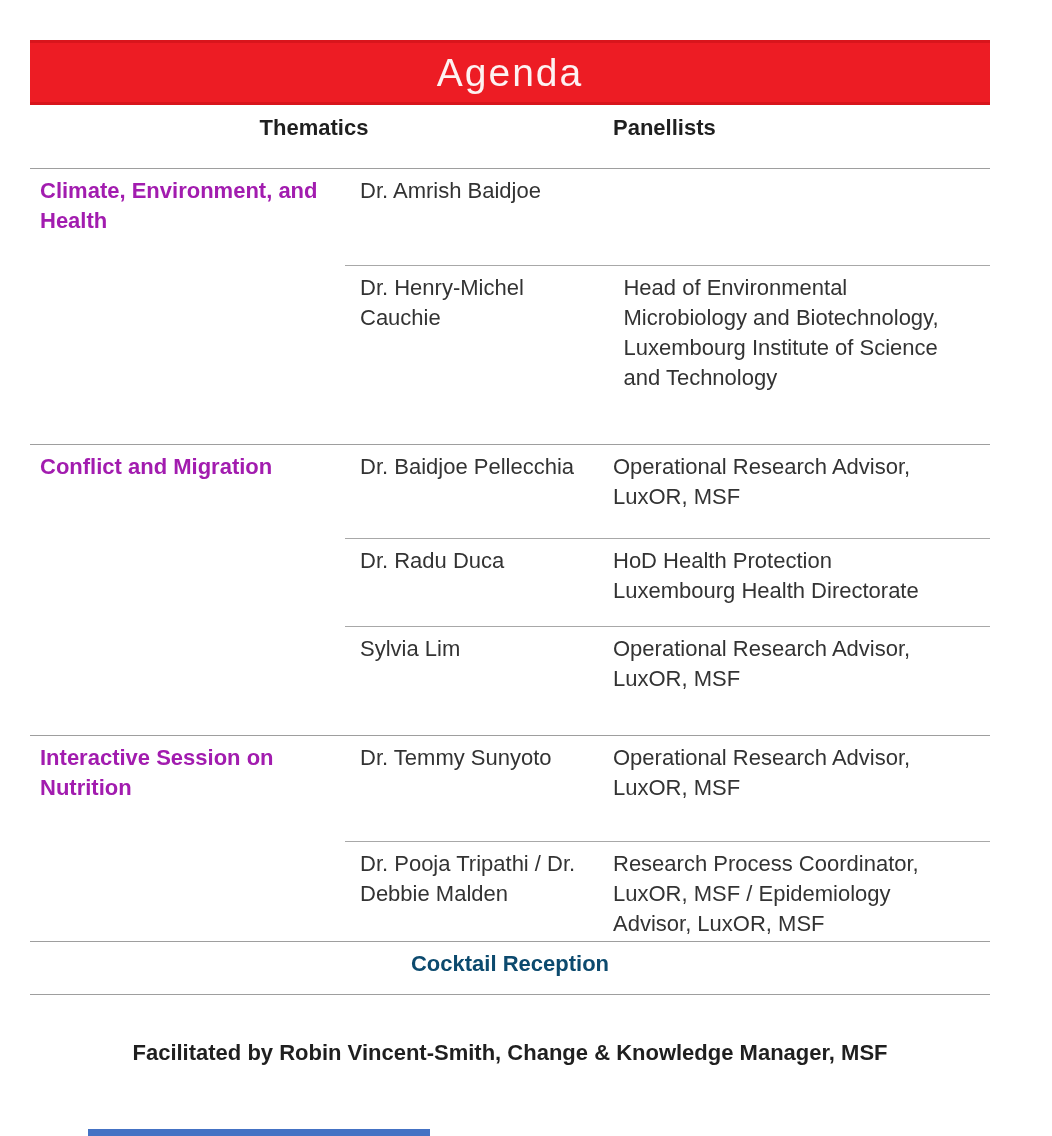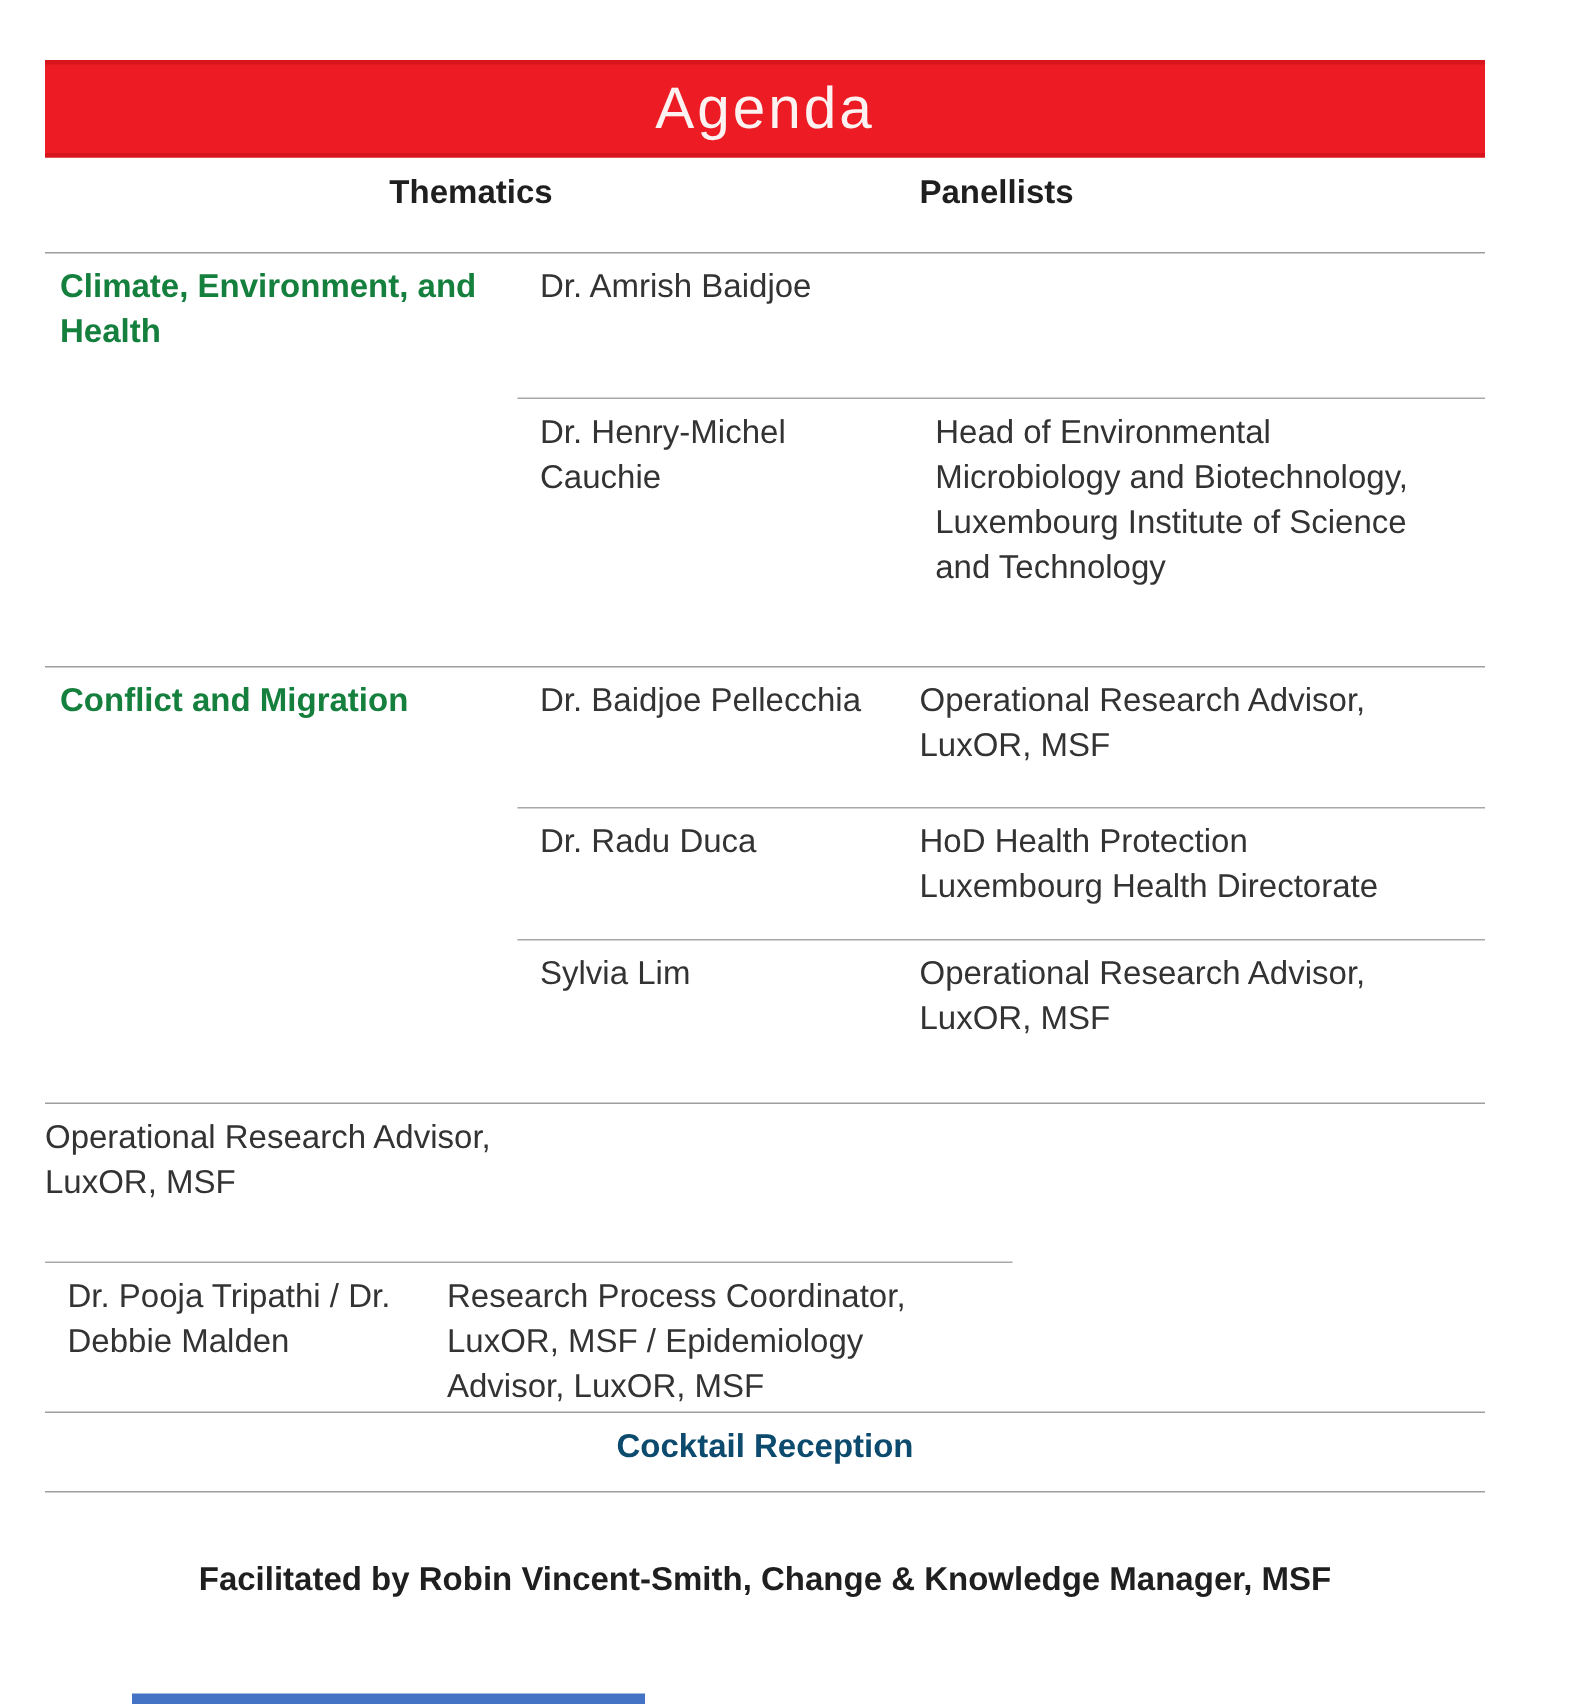--- a/index.html
+++ b/index.html
@@ -51,21 +51,21 @@
   .section {
     display: flex;
     border-top: 1px solid #9e9e9e;
   }
   .theme {
     width: 315px;
     padding: 7px 12px 0 10px;
     font-weight: bold;
     font-size: 22px;
     line-height: 30px;
-    color: #15803d;
+    color: #a21caf;
   }
   .rows { width: 645px; display: flex; flex-direction: column; }
   .row { display: flex; }
   .row + .row { border-top: 1px solid #a8a8a8; }
   .name {
     width: 268px;
     padding: 7px 12px 0 15px;
     font-size: 22px;
     line-height: 30px;
   }
@@ -153,22 +153,24 @@
           <div class="role">HoD Health Protection Luxembourg Health Directorate</div>
         </div>
         <div class="row mh109">
           <div class="name">Sylvia Lim</div>
           <div class="role">Operational Research Advisor, LuxOR, MSF</div>
         </div>
       </div>
     </div>
 
     <div class="section">
+      <div class="theme">Interactive Session on Nutrition</div>
       <div class="rows">
         <div class="row mh105">
+          <div class="name">Dr. Temmy Sunyoto</div>
           <div class="role">Operational Research Advisor, LuxOR, MSF</div>
         </div>
         <div class="row mh100">
           <div class="name">Dr. Pooja Tripathi / Dr. Debbie Malden</div>
           <div class="role">Research Process Coordinator, LuxOR, MSF / Epidemiology Advisor, LuxOR, MSF</div>
         </div>
       </div>
     </div>
 
     <div class="cocktail">Cocktail Reception</div>

